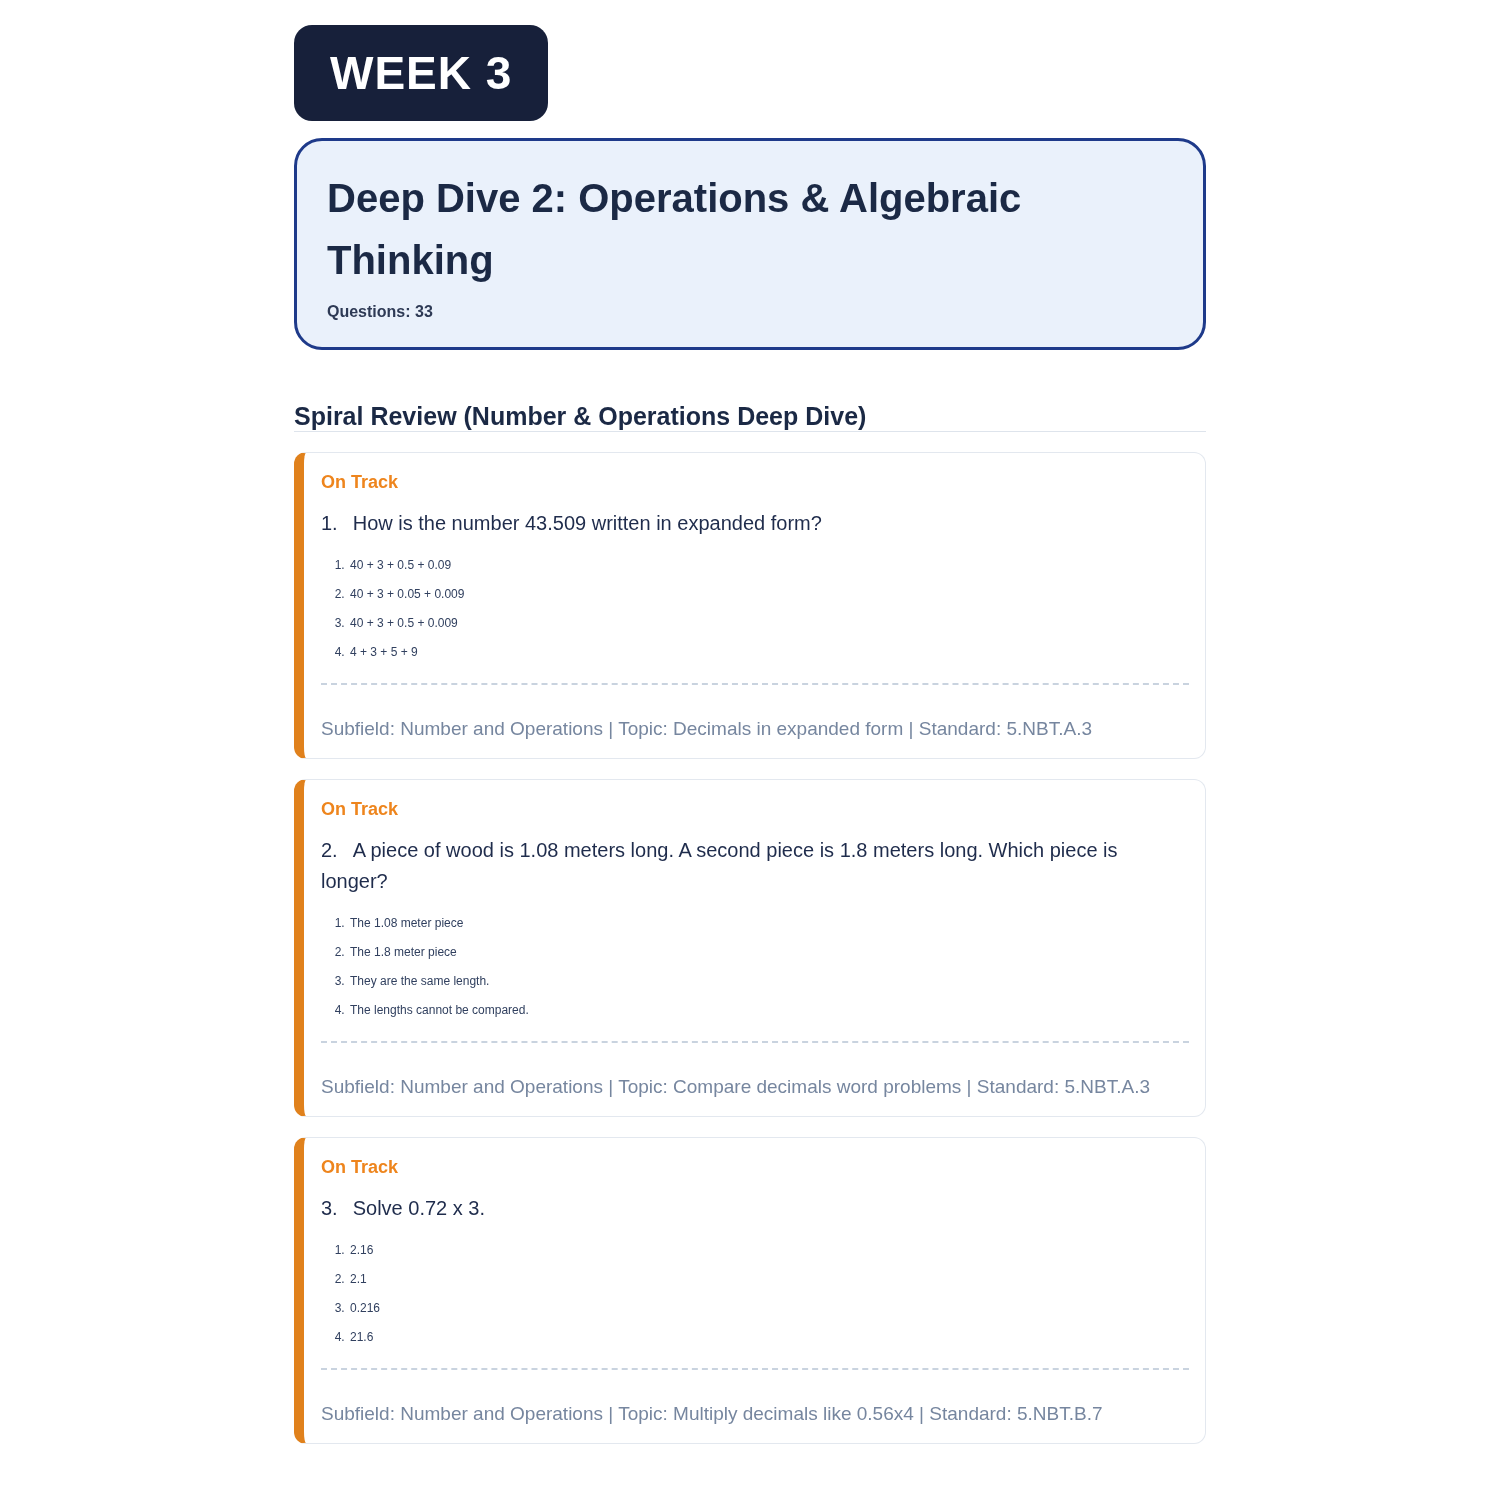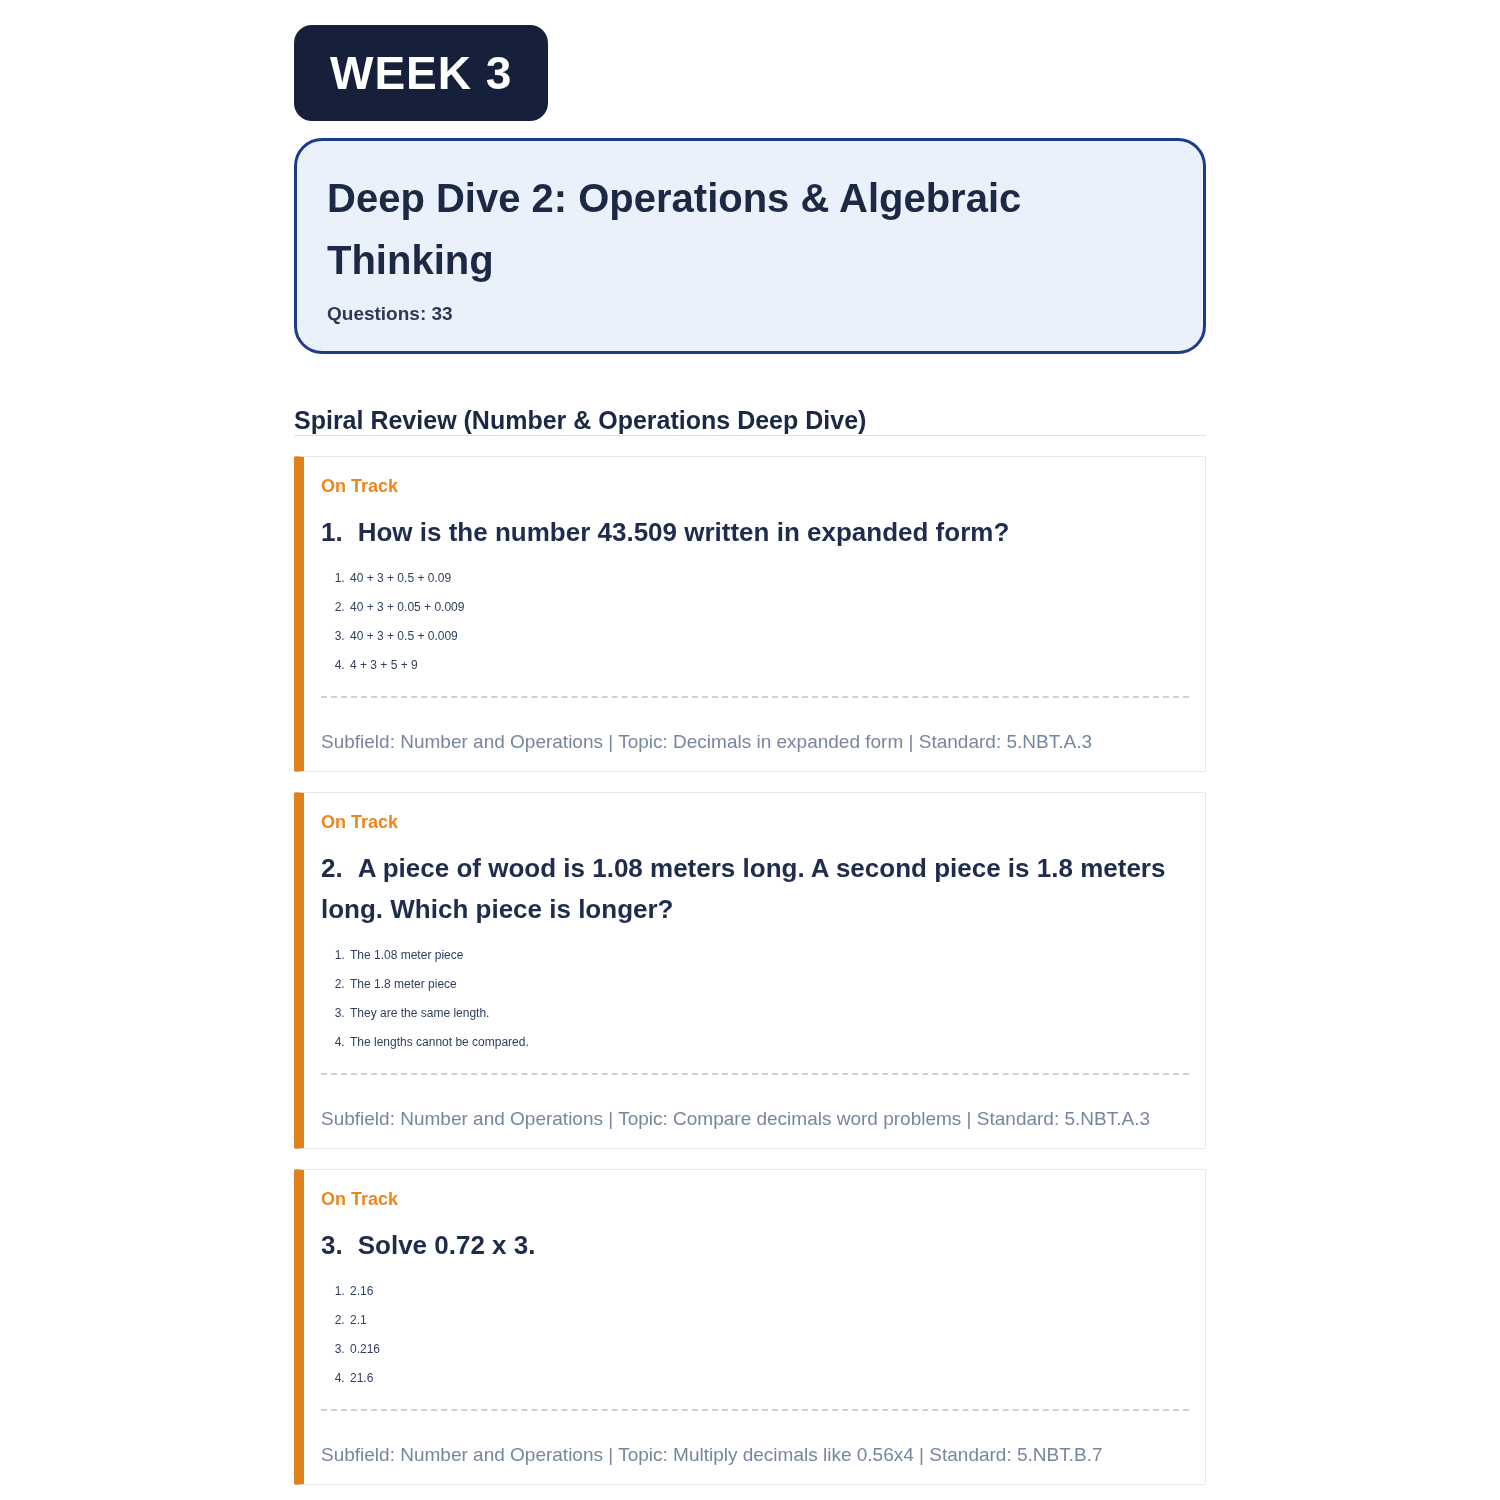--- a/index.html
+++ b/index.html
@@ -31,44 +31,44 @@
     border-radius: 28px;
     padding: 26px 30px 26px;
   }
   .title-box h1 {
     margin: 0;
     font-size: 40px;
     line-height: 1.55;
     font-weight: bold;
     color: var(--heading_navy, #1B2945);
   }
-  .q-count { margin-top: 12px; font-size: 19px; font-weight: bold; color: #2E3A55; }
+  .q-count { margin-top: 12px; font-size: 16px; font-weight: bold; color: #2E3A55; }
 
   .section-heading {
     margin: 52px 0 0;
     font-size: 25px;
     font-weight: bold;
     color: var(--heading_navy, #1B2945);
     padding-bottom: 0;
     border-bottom: 1px solid #DEE4EC;
   }
 
   .card {
     margin-top: 20px;
     border: 1px solid #E3E8EF;
     border-left: 10px solid var(--accent_orange, #E0811C);
-    border-radius: 2px;
+    border-radius: 12px;
     padding: 19px 16px 18px 17px;
     background: #ffffff;
   }
   .on-track { color: var(--on_track_orange, #EE851D); font-size: 18px; font-weight: bold; }
   .q-text {
     margin: 15px 0 0;
-    font-size: 26px;
-    font-weight: bold;
+    font-size: 20px;
+    font-weight: normal;
     color: #1F2C4C;
     line-height: 1.55;
   }
   .q-num { margin-right: 15px; }
   .options {
     margin: 19px 0 0;
     padding-left: 27px;
     list-style: decimal;
     color: #31405F;
     font-size: 12px;

